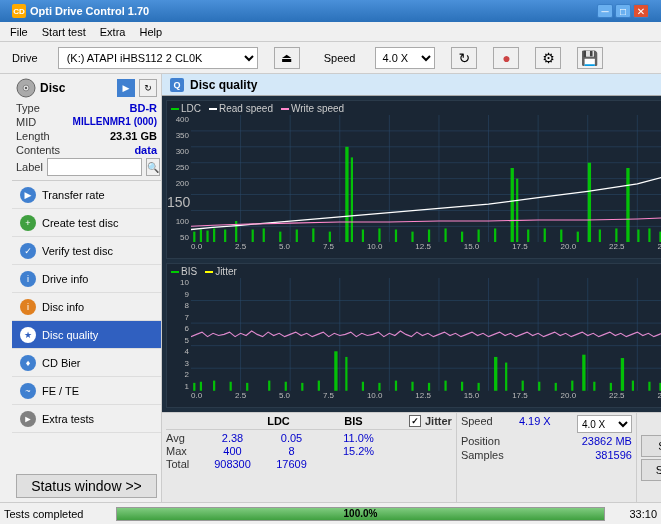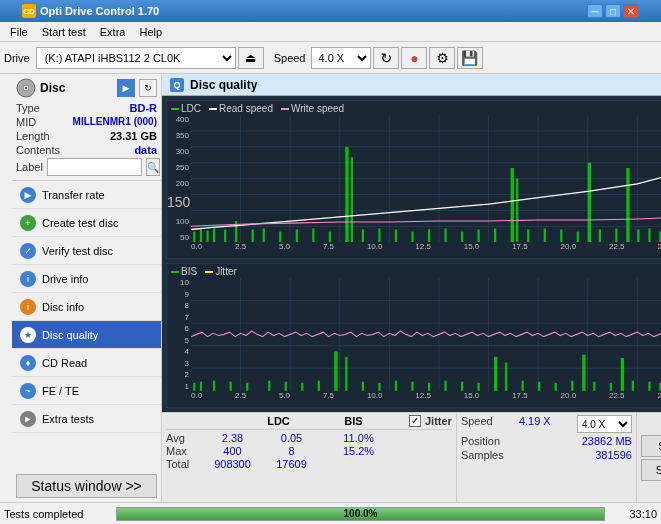--- a/index.html
+++ b/index.html
@@ -1,31 +1,31 @@
 <!DOCTYPE html>
 <html><head>
   <meta charset="utf-8">
   <style>
     * { margin: 0; padding: 0; box-sizing: border-box; }
     body { width: 661px; height: 524px; background: #f0f0f0; font-family: 'Segoe UI', Tahoma, sans-serif; font-size: 11px; overflow: hidden; }
     
     
-    .title-bar { background: linear-gradient(to bottom, #4a90d9, #2a70b9); height: 22px; display: flex; align-items: center; justify-content: space-between; padding: 0 22px; color: white; gap: 18px; }
+    .title-bar { background: linear-gradient(to bottom, #4a90d9, #2a70b9); height: 22px; display: flex; align-items: center; justify-content: space-between; padding: 0 12px; color: white; gap: 18px; }
     .title-bar-left { display: flex; align-items: center; gap: 4px; font-size: 11px; font-weight: bold; }
     .title-bar-icon { width: 14px; height: 14px; background: #ffaa00; border-radius: 2px; display: flex; align-items: center; justify-content: center; font-size: 8px; color: white; font-weight: bold; }
     .title-bar-controls { display: flex; gap: 2px; }
     .title-btn { width: 16px; height: 14px; background: #6ab0f0; border: 1px solid #3a80c9; border-radius: 2px; color: white; font-size: 10px; display: flex; align-items: center; justify-content: center; cursor: pointer; }
     .title-btn.close { background: #e05030; }
     
     
     .menu-bar { background: #f0f0f0; height: 20px; display: flex; align-items: center; padding: 0 4px; border-bottom: 1px solid #ccc; gap: 2px; }
     .menu-item { padding: 2px 6px; font-size: 11px; cursor: pointer; }
     
     
-    .toolbar { background: #f0f0f0; height: 32px; display: flex; align-items: center; padding: 0 4px; border-bottom: 1px solid #ccc; gap: 2px; }
+    .toolbar { background: #f0f0f0; height: 32px; display: flex; align-items: center; padding: 0 12px; border-bottom: 1px solid #ccc; gap: 16px; }
     .drive-label { font-size: 11px; margin-right: 4px; }
     .drive-select { height: 22px; min-width: 200px; font-size: 11px; background: white; border: 1px solid #aaa; padding: 0 4px; }
     .eject-btn { width: 26px; height: 22px; background: #f0f0f0; border: 1px solid #aaa; display: flex; align-items: center; justify-content: center; cursor: pointer; font-size: 12px; }
     .speed-label { font-size: 11px; margin-left: 8px; margin-right: 4px; }
     .speed-select { height: 22px; width: 60px; font-size: 11px; background: white; border: 1px solid #aaa; padding: 0 2px; }
     .toolbar-icon-btn { width: 26px; height: 22px; background: #f0f0f0; border: 1px solid #aaa; display: flex; align-items: center; justify-content: center; cursor: pointer; font-size: 14px; }
     
     
     .main { display: flex; height: calc(524px - 22px - 20px - 32px - 22px); }
     
@@ -211,21 +211,21 @@
       <div class="nav-item">
         <div class="nav-icon orange">i</div>
         <span>Disc info</span>
       </div>
       <div class="nav-item active">
         <div class="nav-icon active-icon">★</div>
         <span>Disc quality</span>
       </div>
       <div class="nav-item">
         <div class="nav-icon blue">♦</div>
-        <span>CD Read</span>
+        <span>CD Bier</span>
       </div>
       <div class="nav-item">
         <div class="nav-icon blue">~</div>
         <span>FE / TE</span>
       </div>
       <div class="nav-item">
         <div class="nav-icon gray">►</div>
         <span>Extra tests</span>
       </div>
     </div>

